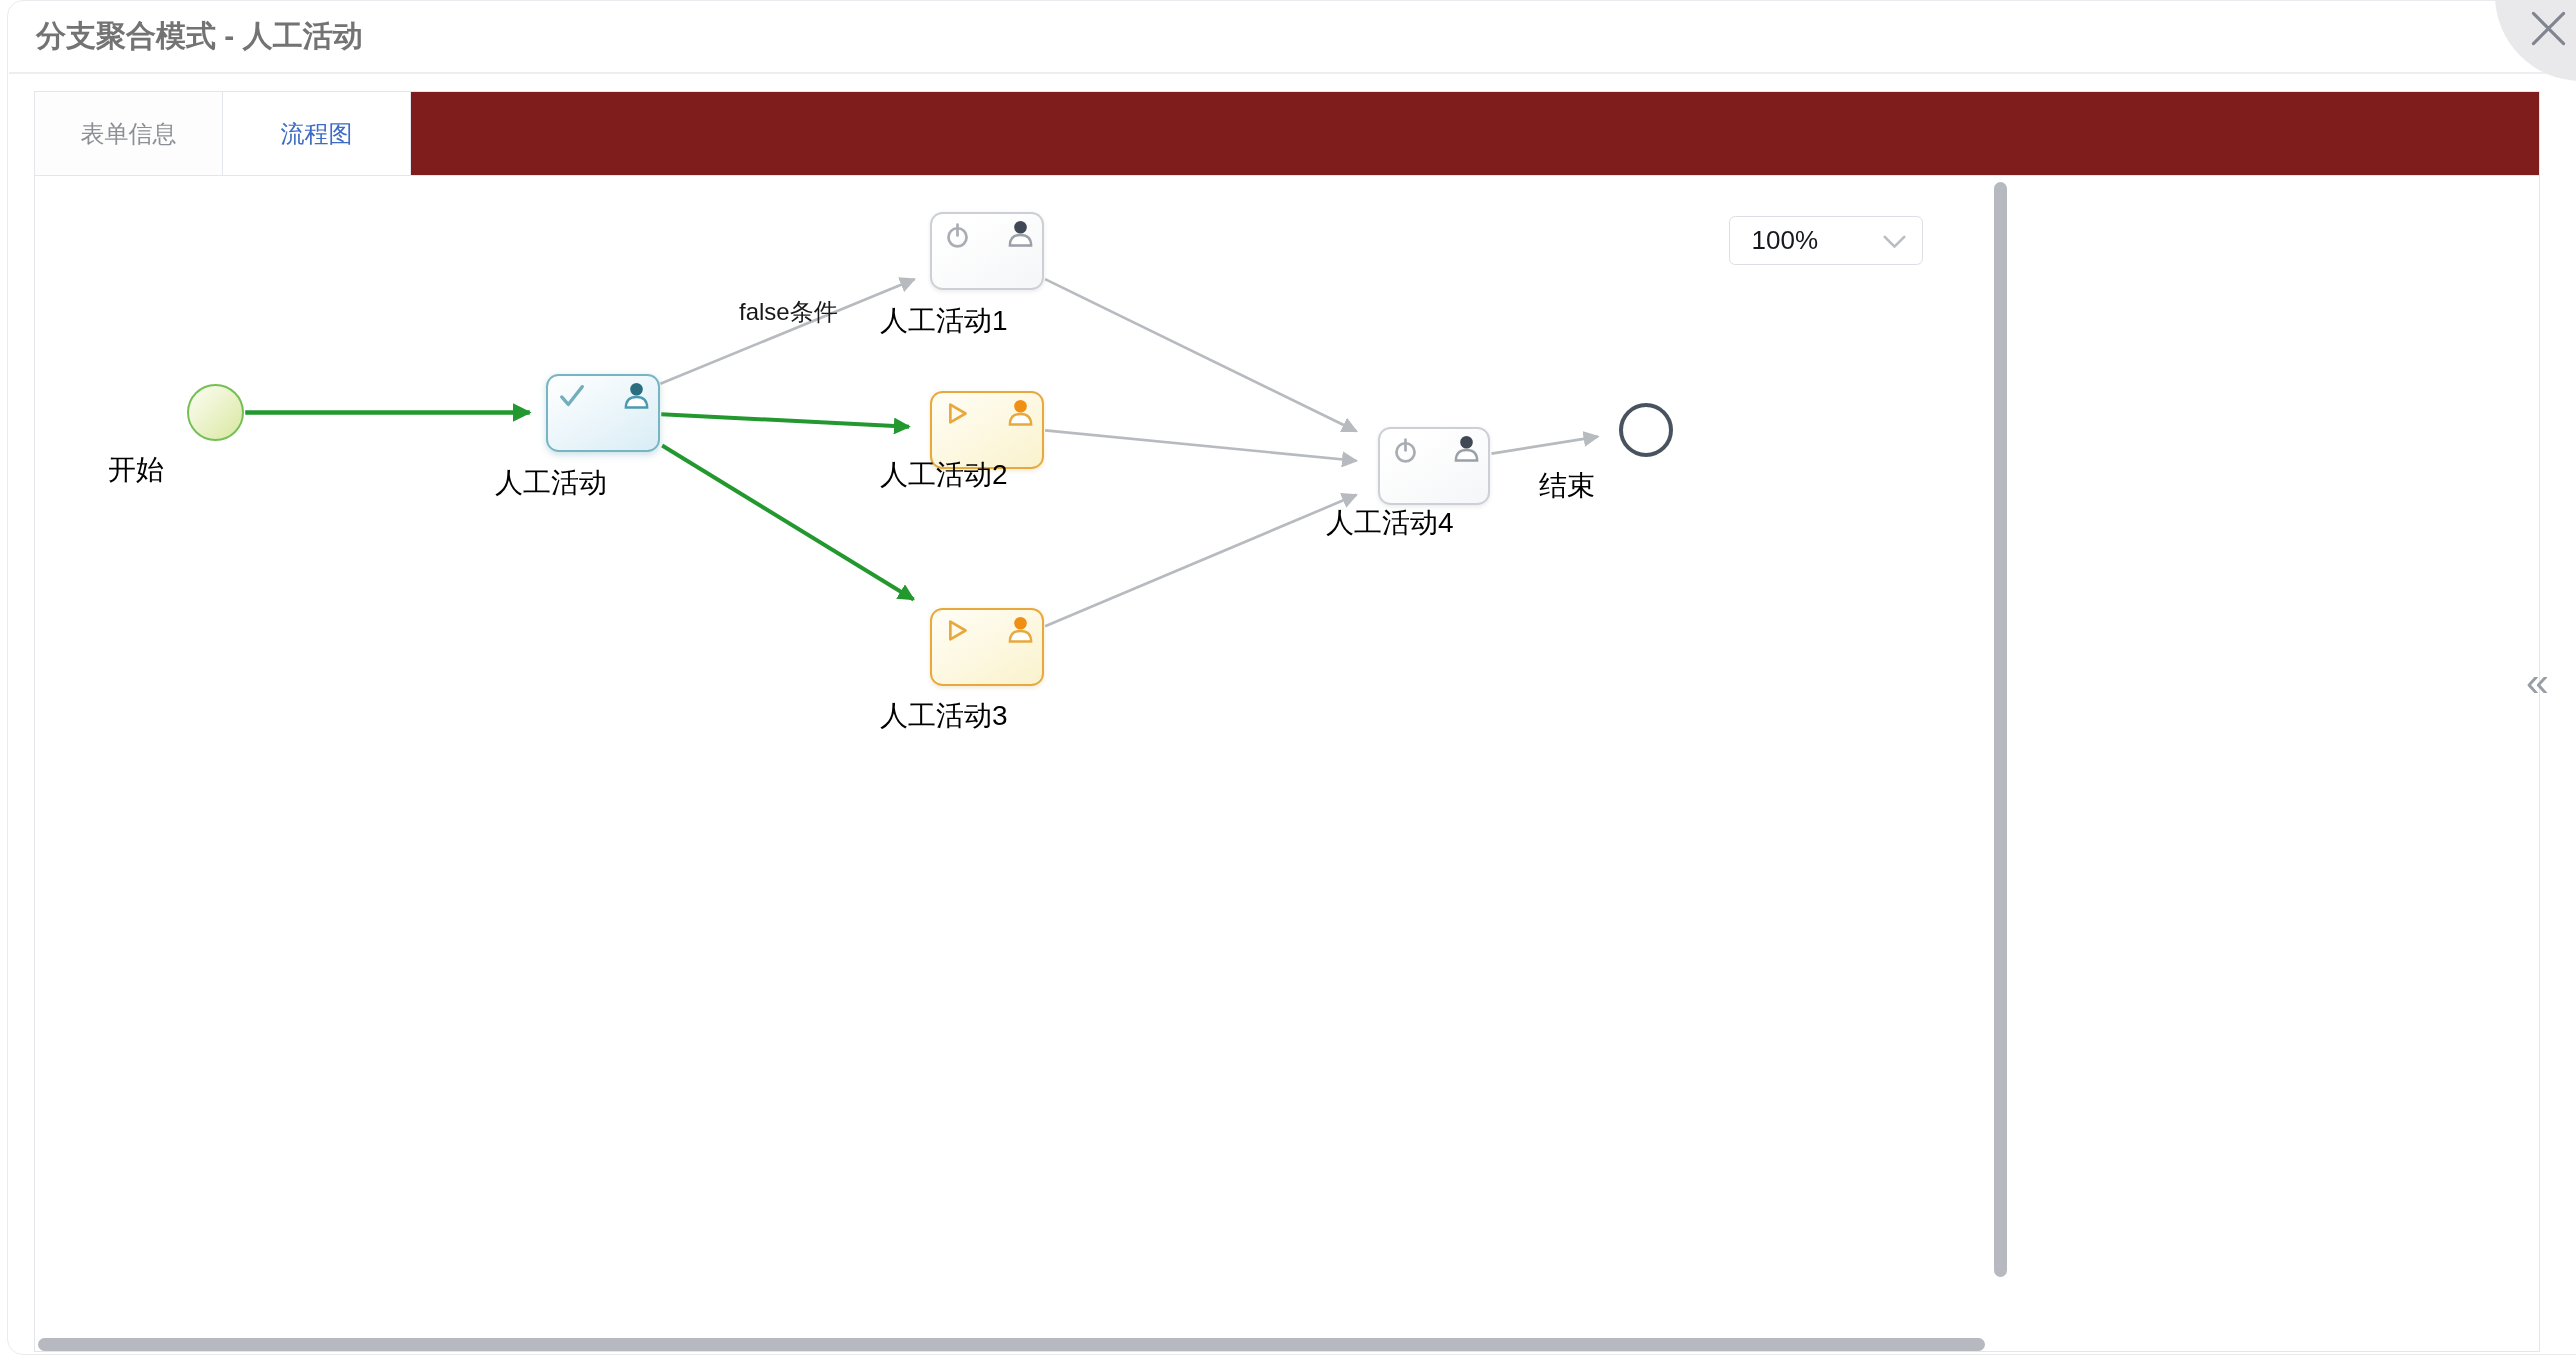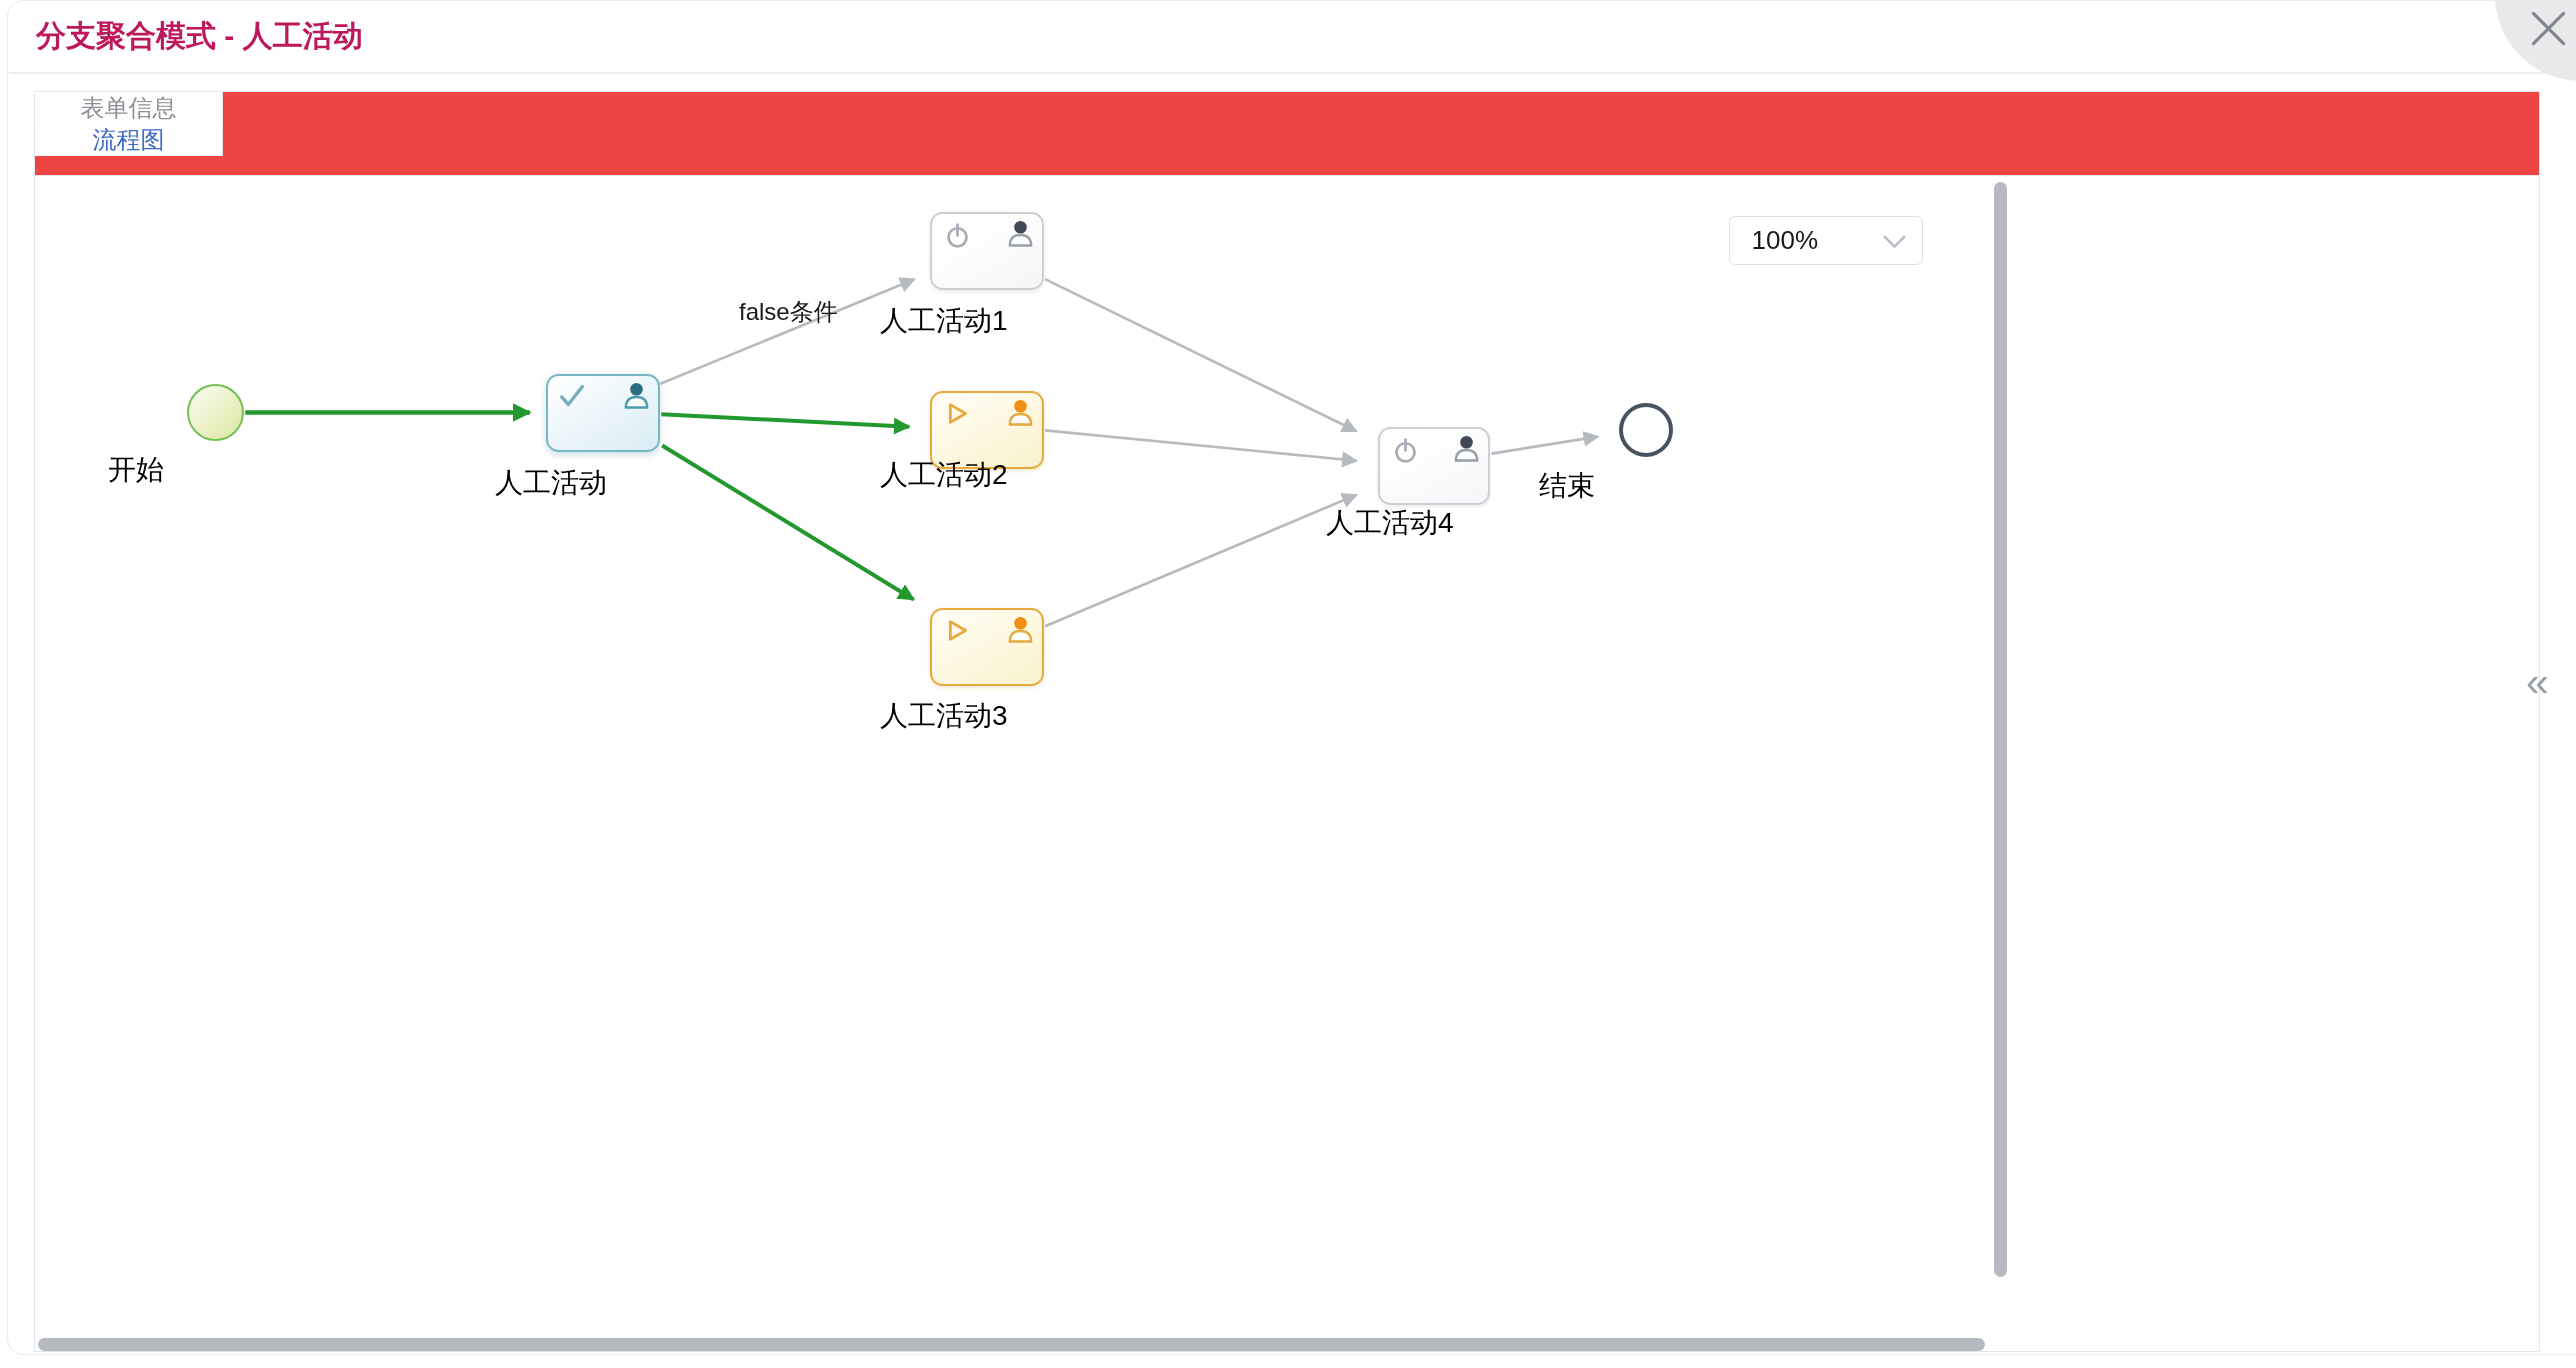--- a/index.html
+++ b/index.html
@@ -1,30 +1,30 @@
 <!DOCTYPE html>
 <html style="font-size:14.3px"><head>
 <meta charset="utf-8">
 <style>
   html,body{margin:0;padding:0;background:#fff;width:2576px;height:1368px;overflow:hidden;
     font-family:"Liberation Sans","DejaVu Sans",sans-serif;}
   .abs{position:absolute;}
   
   .frame{left:7.2px;top:0;width:2595px;height:1353px;border:1.8px solid #e9ebee;
     border-radius:16px;z-index:55;pointer-events:none;}
-  .title{left:36px;top:16px;font-size:30px;font-weight:600;color:#be185d;z-index:2;}
+  .title{left:36px;top:16px;font-size:30px;font-weight:600;color:#737373;z-index:2;}
   .title-divider{left:9px;top:72px;width:2567px;height:1.8px;background:#eceef1;z-index:1;}
   .close-btn{left:2495px;top:-91px;width:172px;height:172px;border-radius:50%;
     background:#e9e9eb;z-index:60;cursor:pointer;}
   .close-x{left:2529px;top:9px;z-index:61;}
   
   .content-box{left:34px;top:91px;width:2506px;height:1261px;border:1.8px solid #e3e6eb;
     box-sizing:border-box;z-index:1;background:#fff;}
   .tabs-header{position:absolute;left:0;top:0;right:0;height:83px;border-bottom:1.8px solid #e3e6eb;
-    display:flex;background:#ef4444;flex-direction:column;}
+    display:flex;background:#7f1d1d;}
   .tab{width:188px;box-sizing:border-box;display:flex;align-items:center;justify-content:center;
     font-size:24px;color:#8b9096;border-right:1.8px solid #e3e6eb;background:#fdfdfd;cursor:pointer;}
   .tab--active{color:#3e6bc4;background:#fff;font-family:Liberation Serif, serif;}
   
   .edges{left:0;top:0;z-index:5;pointer-events:none;}
   .node{position:absolute;width:114px;height:78px;box-sizing:border-box;border-radius:12.5px;z-index:6;cursor:pointer;}
   .node--active{background:linear-gradient(150deg,#ffffff 0%,#eef7fb 45%,#d9edf5 100%);
     border:2.7px solid #78b5c3;box-shadow:0 2.7px 7.2px rgba(110,165,185,.35);}
   .node--plain{background:linear-gradient(150deg,#ffffff 20%,#f5f6f8 100%);
     border:2.7px solid #ccd0d6;box-shadow:0 1.8px 4.5px rgba(0,0,0,.08);}

